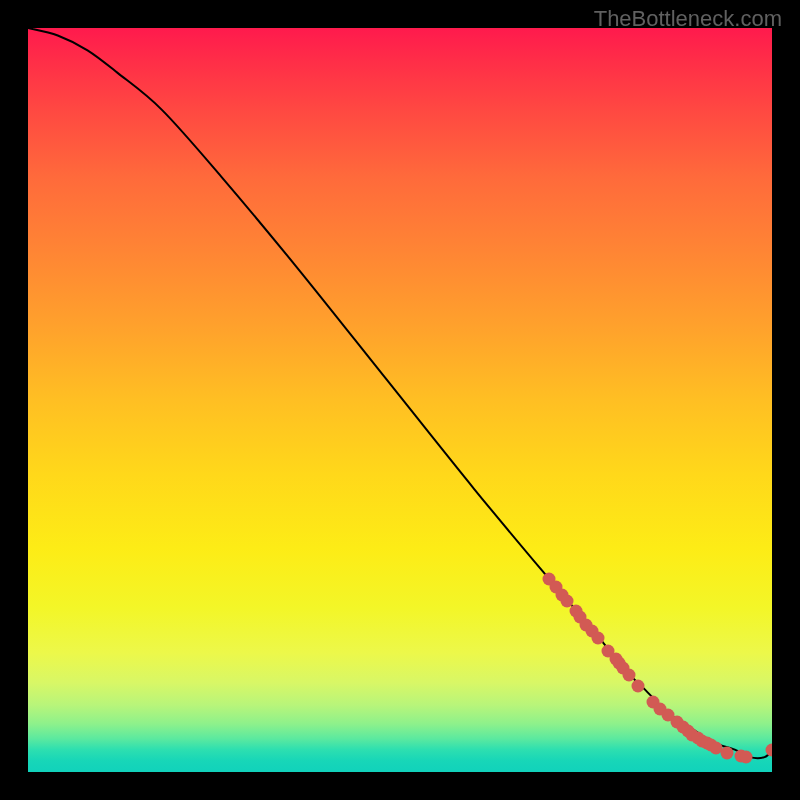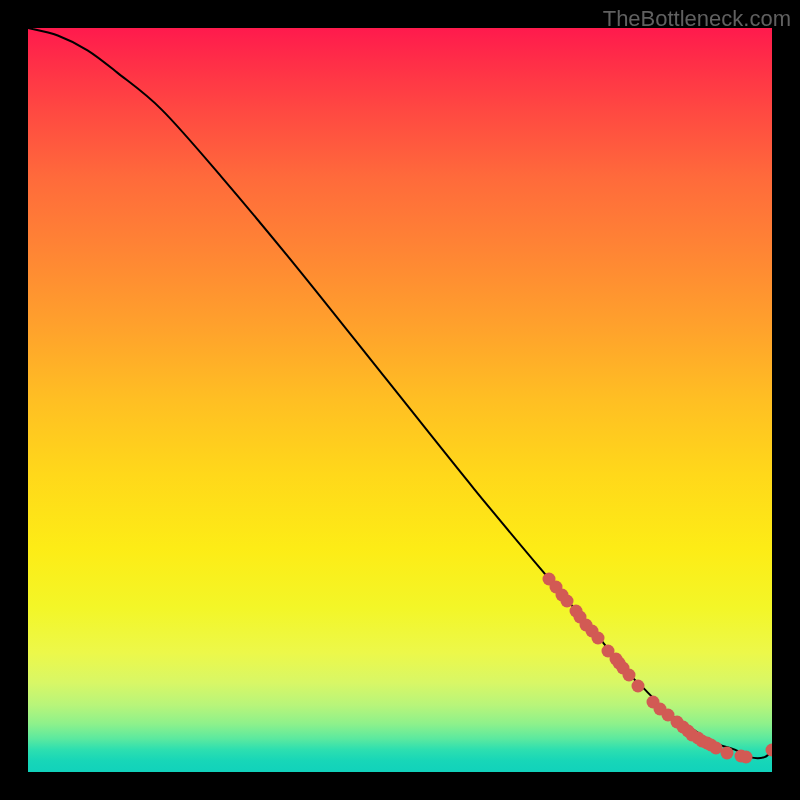--- a/index.html
+++ b/index.html
@@ -7,21 +7,21 @@
     padding: 0;
     background: #000;
     width: 800px;
     height: 800px;
     position: relative;
     font-family: Arial, sans-serif;
   }
   .watermark {
     position: absolute;
     top: 6px;
-    right: 9px;
+    right: 18px;
     color: #606060;
     font-size: 22px;
     font-weight: 500;
     z-index: 10;
   }
   .plot-area {
     position: absolute;
     left: 28px;
     top: 28px;
     width: 744px;

